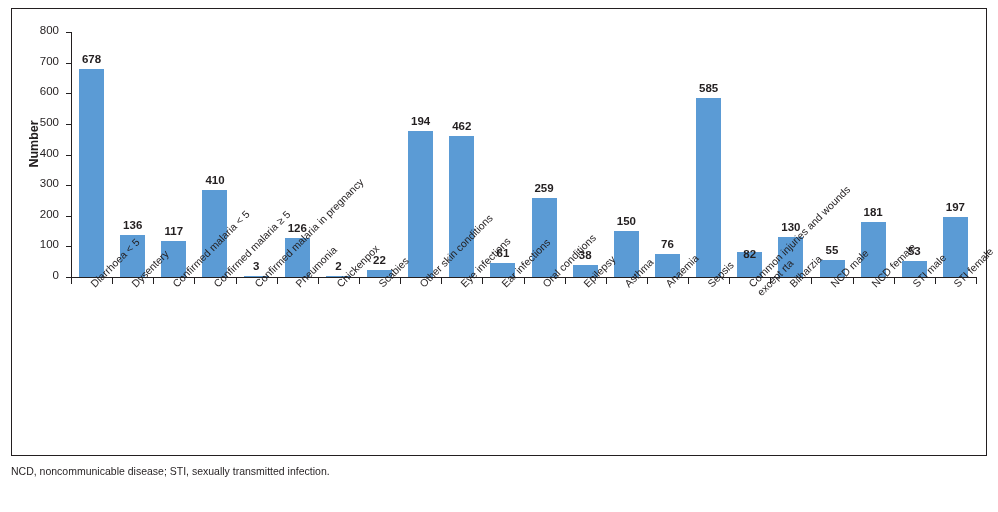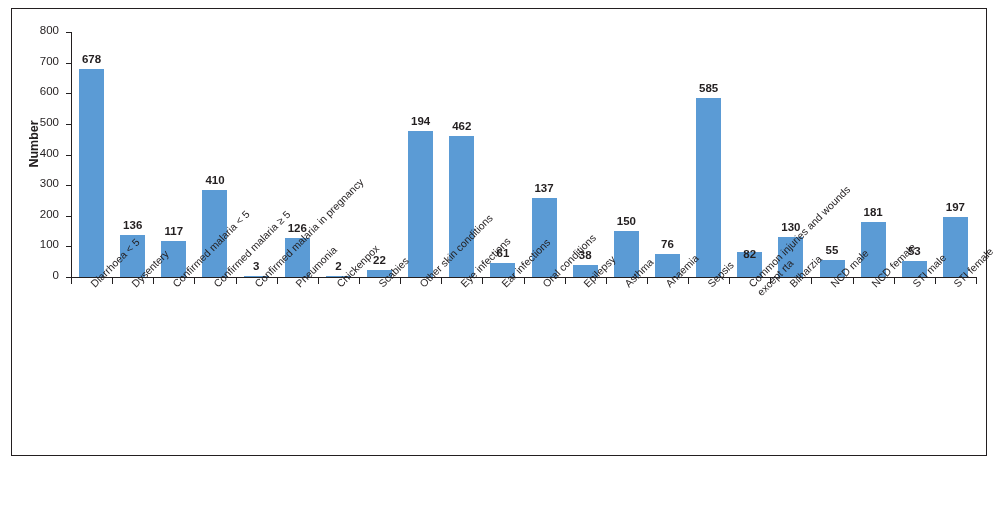--- a/index.html
+++ b/index.html
@@ -252,21 +252,21 @@
           <div class="bar" style="height: 141.488px;"></div>
         </div>
         <div class="bar-value" style="left: 370.227px; width: 41.1364px; top: 87.5125px;">462</div>
         <div class="bar-slot" style="left: 411.364px; width: 41.1364px; height: 245px;">
           <div class="bar" style="height: 14.3937px;"></div>
         </div>
         <div class="bar-value" style="left: 411.364px; width: 41.1364px; top: 214.606px;">61</div>
         <div class="bar-slot" style="left: 452.5px; width: 41.1364px; height: 245px;">
           <div class="bar" style="height: 79.3187px;"></div>
         </div>
-        <div class="bar-value" style="left: 452.5px; width: 41.1364px; top: 149.681px;">137</div>
+        <div class="bar-value" style="left: 452.5px; width: 41.1364px; top: 149.681px;">259</div>
         <div class="bar-slot" style="left: 493.636px; width: 41.1364px; height: 245px;">
           <div class="bar" style="height: 11.6375px;"></div>
         </div>
         <div class="bar-value" style="left: 493.636px; width: 41.1364px; top: 217.363px;">38</div>
         <div class="bar-slot" style="left: 534.773px; width: 41.1364px; height: 245px;">
           <div class="bar" style="height: 45.9375px;"></div>
         </div>
         <div class="bar-value" style="left: 534.773px; width: 41.1364px; top: 183.062px;">150</div>
         <div class="bar-slot" style="left: 575.909px; width: 41.1364px; height: 245px;">
           <div class="bar" style="height: 23.275px;"></div>
@@ -324,15 +324,16 @@
         <div class="cat-label" style="left: 774.886px;">Bilharzia</div>
         <div class="cat-label" style="left: 816.023px;">NCD male</div>
         <div class="cat-label" style="left: 857.159px;">NCD female</div>
         <div class="cat-label" style="left: 898.295px;">STI male</div>
         <div class="cat-label" style="left: 939.432px;">STI female</div>
       </div>
 
   </div>
 
   <div id="caption-block">
+    <div id="footnote">NCD, noncommunicable disease; STI, sexually transmitted infection.</div>
   </div>
 
 </div>
 
 </body></html>

